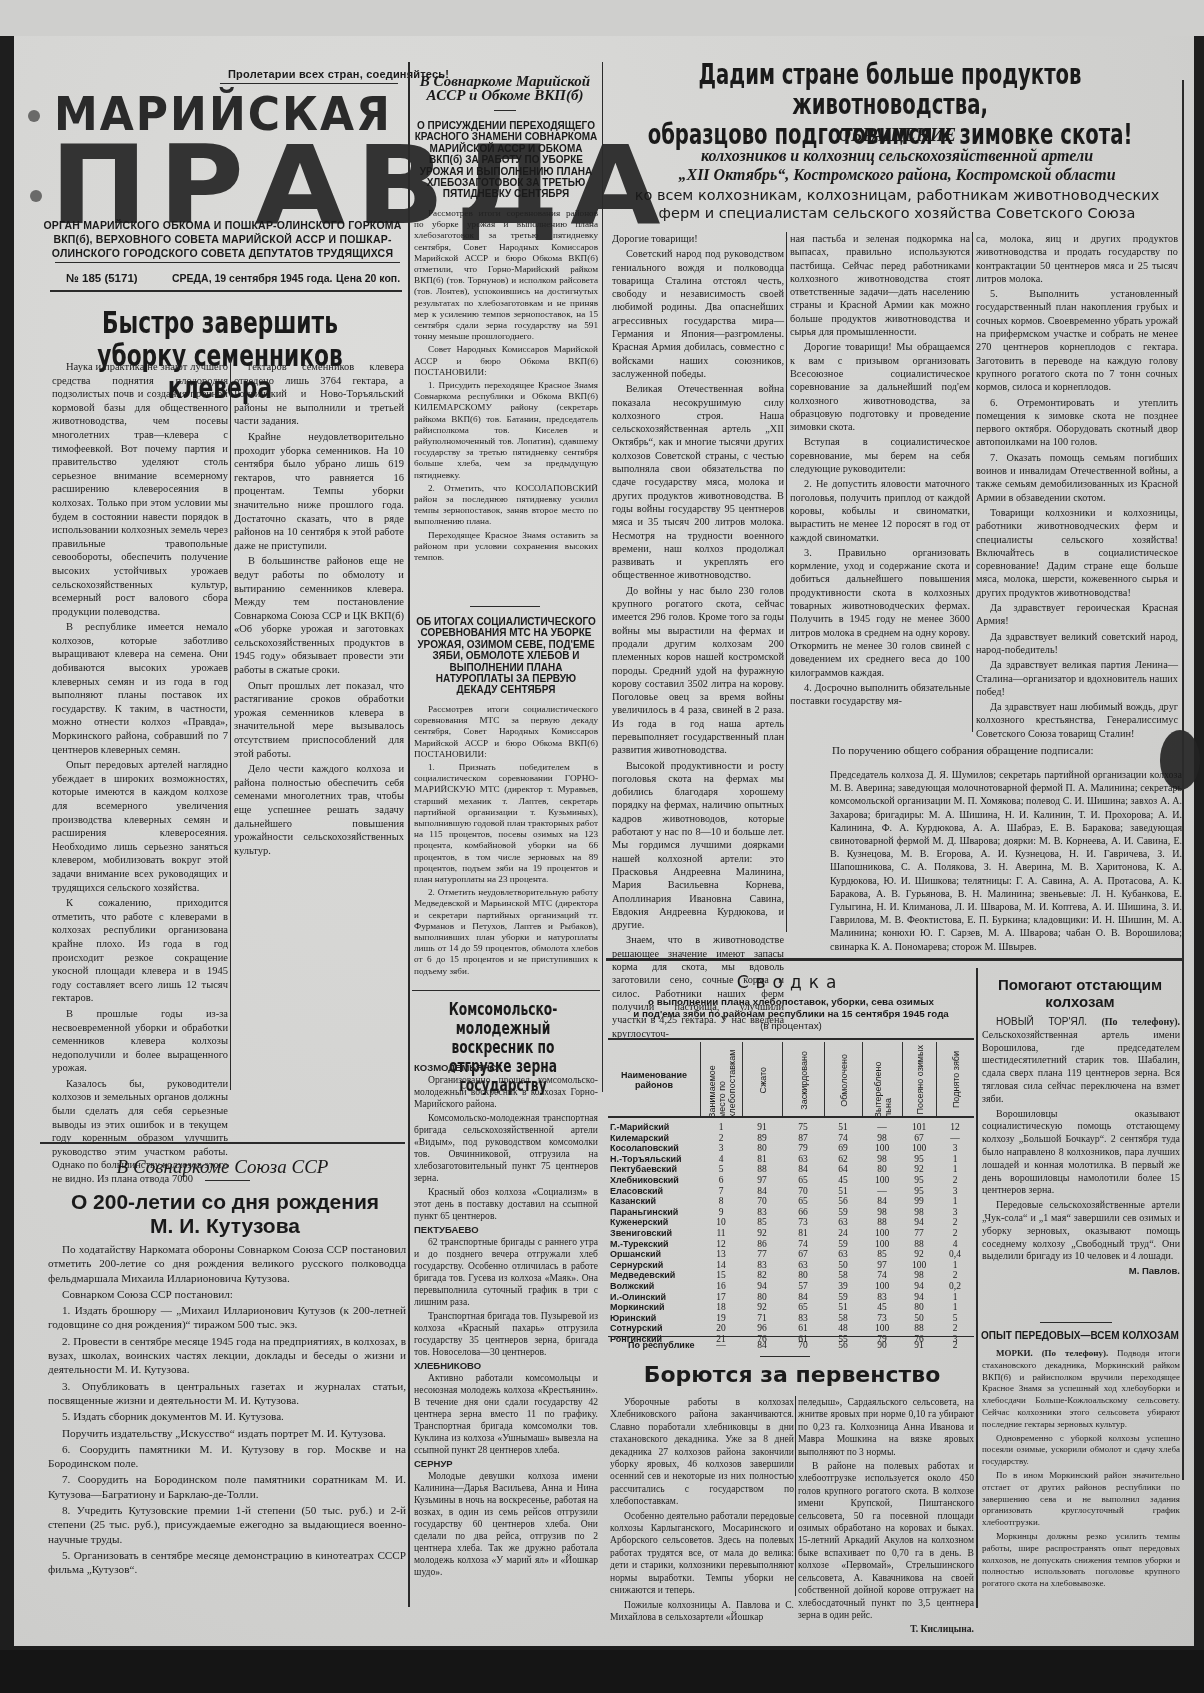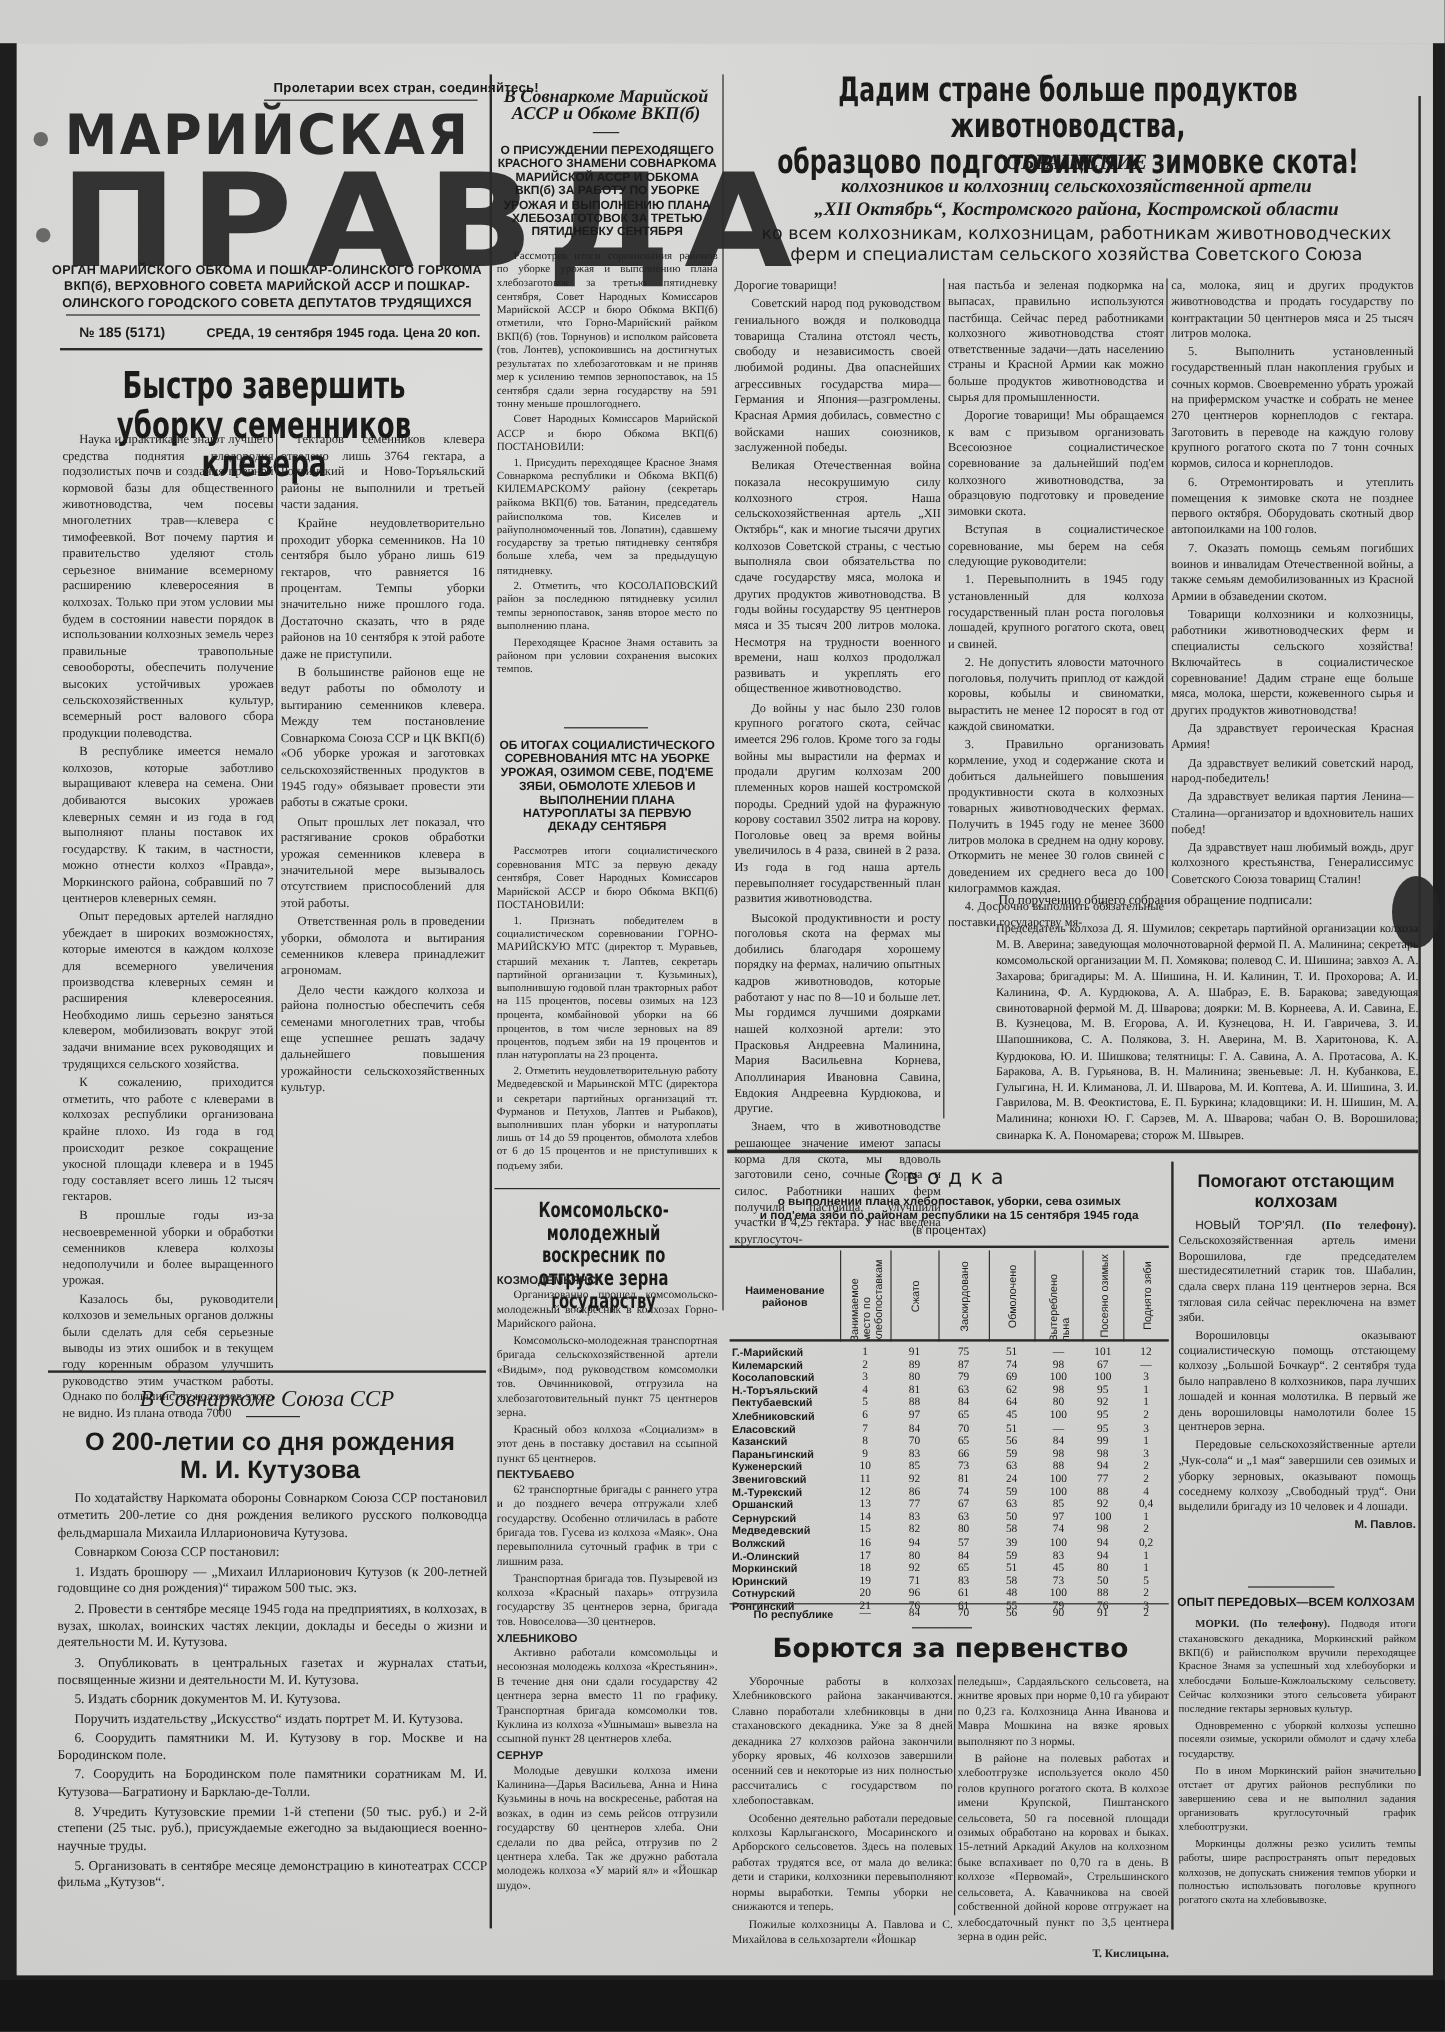--- a/index.html
+++ b/index.html
@@ -71,21 +71,20 @@
   <p>К сожалению, приходится отметить, что работе с клеверами в колхозах республики организована крайне плохо. Из года в год происходит резкое сокращение укосной площади клевера и в 1945 году составляет всего лишь 12 тысяч гектаров.</p>
   <p>В прошлые годы из-за несвоевременной уборки и обработки семенников клевера колхозы недополучили и более выращенного урожая.</p>
   <p>Казалось бы, руководители колхозов и земельных органов должны были сделать для себя серьезные выводы из этих ошибок и в текущем году коренным образом улучшить руководство этим участком работы. Однако по большинству колхозов этого не видно. Из плана отвода 7000</p>
 </div>
 <div class="vrule" style="left:230px;top:360px;height:730px;width:1px;"></div>
 <div class="abs body-text" style="left:234px;top:360px;width:170px;">
   <p>гектаров семенников клевера отведено лишь 3764 гектара, а Ронгинский и Ново-Торъяльский районы не выполнили и третьей части задания.</p>
   <p>Крайне неудовлетворительно проходит уборка семенников. На 10 сентября было убрано лишь 619 гектаров, что равняется 16 процентам. Темпы уборки значительно ниже прошлого года. Достаточно сказать, что в ряде районов на 10 сентября к этой работе даже не приступили.</p>
   <p>В большинстве районов еще не ведут работы по обмолоту и вытиранию семенников клевера. Между тем постановление Совнаркома Союза ССР и ЦК ВКП(б) «Об уборке урожая и заготовках сельскохозяйственных продуктов в 1945 году» обязывает провести эти работы в сжатые сроки.</p>
   <p>Опыт прошлых лет показал, что растягивание сроков обработки урожая семенников клевера в значительной мере вызывалось отсутствием приспособлений для этой работы.</p>
-  <p>Ответственная роль в проведении уборки, обмолота и вытирания семенников клевера принадлежит агрономам.</p>
   <p>Дело чести каждого колхоза и района полностью обеспечить себя семенами многолетних трав, чтобы еще успешнее решать задачу дальнейшего повышения урожайности сельскохозяйственных культур.</p>
 </div>
 <div class="hrule" style="left:40px;top:1142px;width:365px;"></div>
 
 <div class="abs ital-head" style="left:40px;top:1156px;width:365px;font-size:19px;font-weight:normal;">В Совнаркоме Союза ССР</div>
 <div class="hrule" style="left:205px;top:1180px;width:45px;height:1px;"></div>
 <div class="abs sans-h" style="left:40px;top:1190px;width:370px;font-size:21px;line-height:24px;">
   <div>О 200-летии со дня рождения</div>
   <div>М. И. Кутузова</div>
 </div>
@@ -157,21 +156,20 @@
   <p>Великая Отечественная война показала несокрушимую силу колхозного строя. Наша сельскохозяйственная артель „XII Октябрь“, как и многие тысячи других колхозов Советской страны, с честью выполняла свои обязательства по сдаче государству мяса, молока и других продуктов животноводства. В годы войны государству 95 центнеров мяса и 35 тысяч 200 литров молока. Несмотря на трудности военного времени, наш колхоз продолжал развивать и укреплять его общественное животноводство.</p>
   <p>До войны у нас было 230 голов крупного рогатого скота, сейчас имеется 296 голов. Кроме того за годы войны мы вырастили на фермах и продали другим колхозам 200 племенных коров нашей костромской породы. Средний удой на фуражную корову составил 3502 литра на корову. Поголовье овец за время войны увеличилось в 4 раза, свиней в 2 раза. Из года в год наша артель перевыполняет государственный план развития животноводства.</p>
   <p>Высокой продуктивности и росту поголовья скота на фермах мы добились благодаря хорошему порядку на фермах, наличию опытных кадров животноводов, которые работают у нас по 8—10 и больше лет. Мы гордимся лучшими доярками нашей колхозной артели: это Прасковья Андреевна Малинина, Мария Васильевна Корнева, Аполлинария Ивановна Савина, Евдокия Андреевна Курдюкова, и другие.</p>
   <p>Знаем, что в животноводстве решающее значение имеют запасы корма для скота, мы вдоволь заготовили сено, сочные корма и силос. Работники наших ферм получили пастбища, улучшили участки в 4,25 гектара. У нас введена круглосуточ-</p>
 </div>
 <div class="vrule" style="left:786px;top:232px;height:700px;width:1px;"></div>
 <div class="abs body-text" style="left:790px;top:232px;width:180px;font-size:10.3px;line-height:13.3px;">
   <p style="text-indent:0">ная пастьба и зеленая подкормка на выпасах, правильно используются пастбища. Сейчас перед работниками колхозного животноводства стоят ответственные задачи—дать населению страны и Красной Армии как можно больше продуктов животноводства и сырья для промышленности.</p>
   <p>Дорогие товарищи! Мы обращаемся к вам с призывом организовать Всесоюзное социалистическое соревнование за дальнейший под'ем колхозного животноводства, за образцовую подготовку и проведение зимовки скота.</p>
   <p>Вступая в социалистическое соревнование, мы берем на себя следующие руководители:</p>
-  <p>1. Перевыполнить в 1945 году установленный для колхоза государственный план роста поголовья лошадей, крупного рогатого скота, овец и свиней.</p>
   <p>2. Не допустить яловости маточного поголовья, получить приплод от каждой коровы, кобылы и свиноматки, вырастить не менее 12 поросят в год от каждой свиноматки.</p>
   <p>3. Правильно организовать кормление, уход и содержание скота и добиться дальнейшего повышения продуктивности скота в колхозных товарных животноводческих фермах. Получить в 1945 году не менее 3600 литров молока в среднем на одну корову. Откормить не менее 30 голов свиней с доведением их среднего веса до 100 килограммов каждая.</p>
   <p>4. Досрочно выполнить обязательные поставки государству мя-</p>
 </div>
 <div class="vrule" style="left:972px;top:232px;height:500px;width:1px;"></div>
 <div class="abs body-text" style="left:976px;top:232px;width:202px;font-size:10.3px;line-height:13.3px;">
   <p style="text-indent:0">са, молока, яиц и других продуктов животноводства и продать государству по контрактации 50 центнеров мяса и 25 тысяч литров молока.</p>
   <p>5. Выполнить установленный государственный план накопления грубых и сочных кормов. Своевременно убрать урожай на прифермском участке и собрать не менее 270 центнеров корнеплодов с гектара. Заготовить в переводе на каждую голову крупного рогатого скота по 7 тонн сочных кормов, силоса и корнеплодов.</p>
   <p>6. Отремонтировать и утеплить помещения к зимовке скота не позднее первого октября. Оборудовать скотный двор автопоилками на 100 голов.</p>
   <p>7. Оказать помощь семьям погибших воинов и инвалидам Отечественной войны, а также семьям демобилизованных из Красной Армии в обзаведении скотом.</p>

